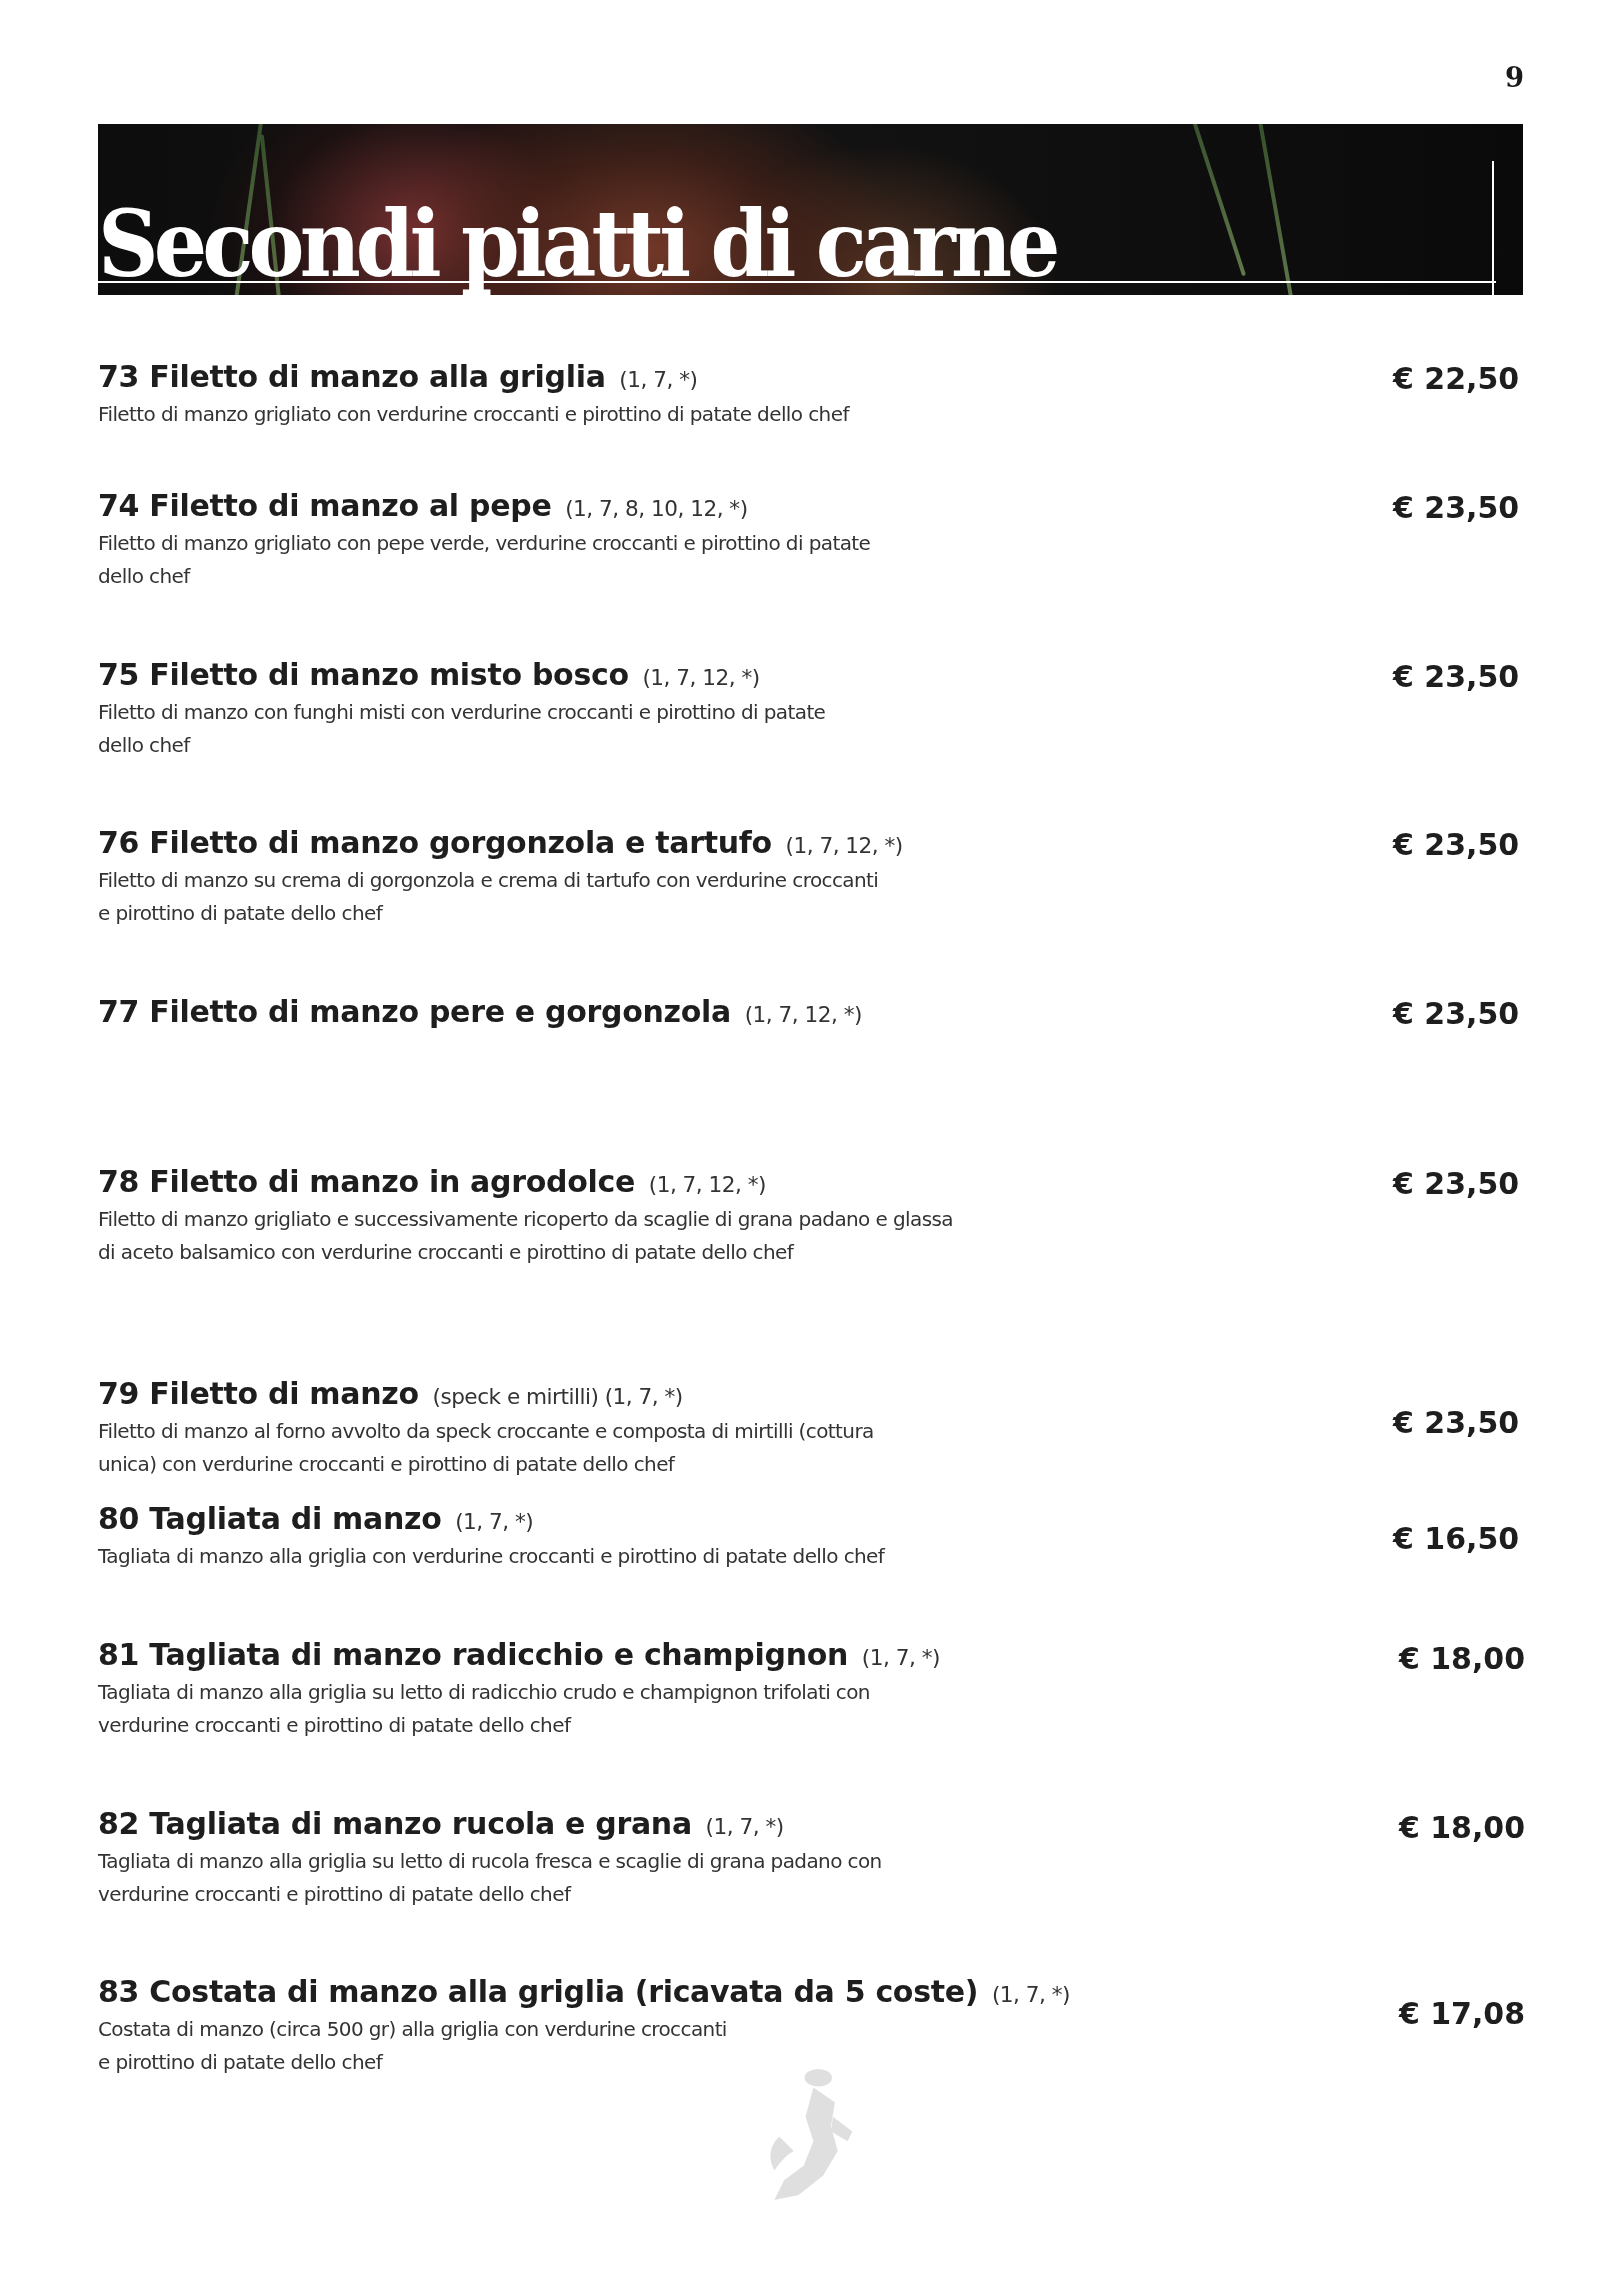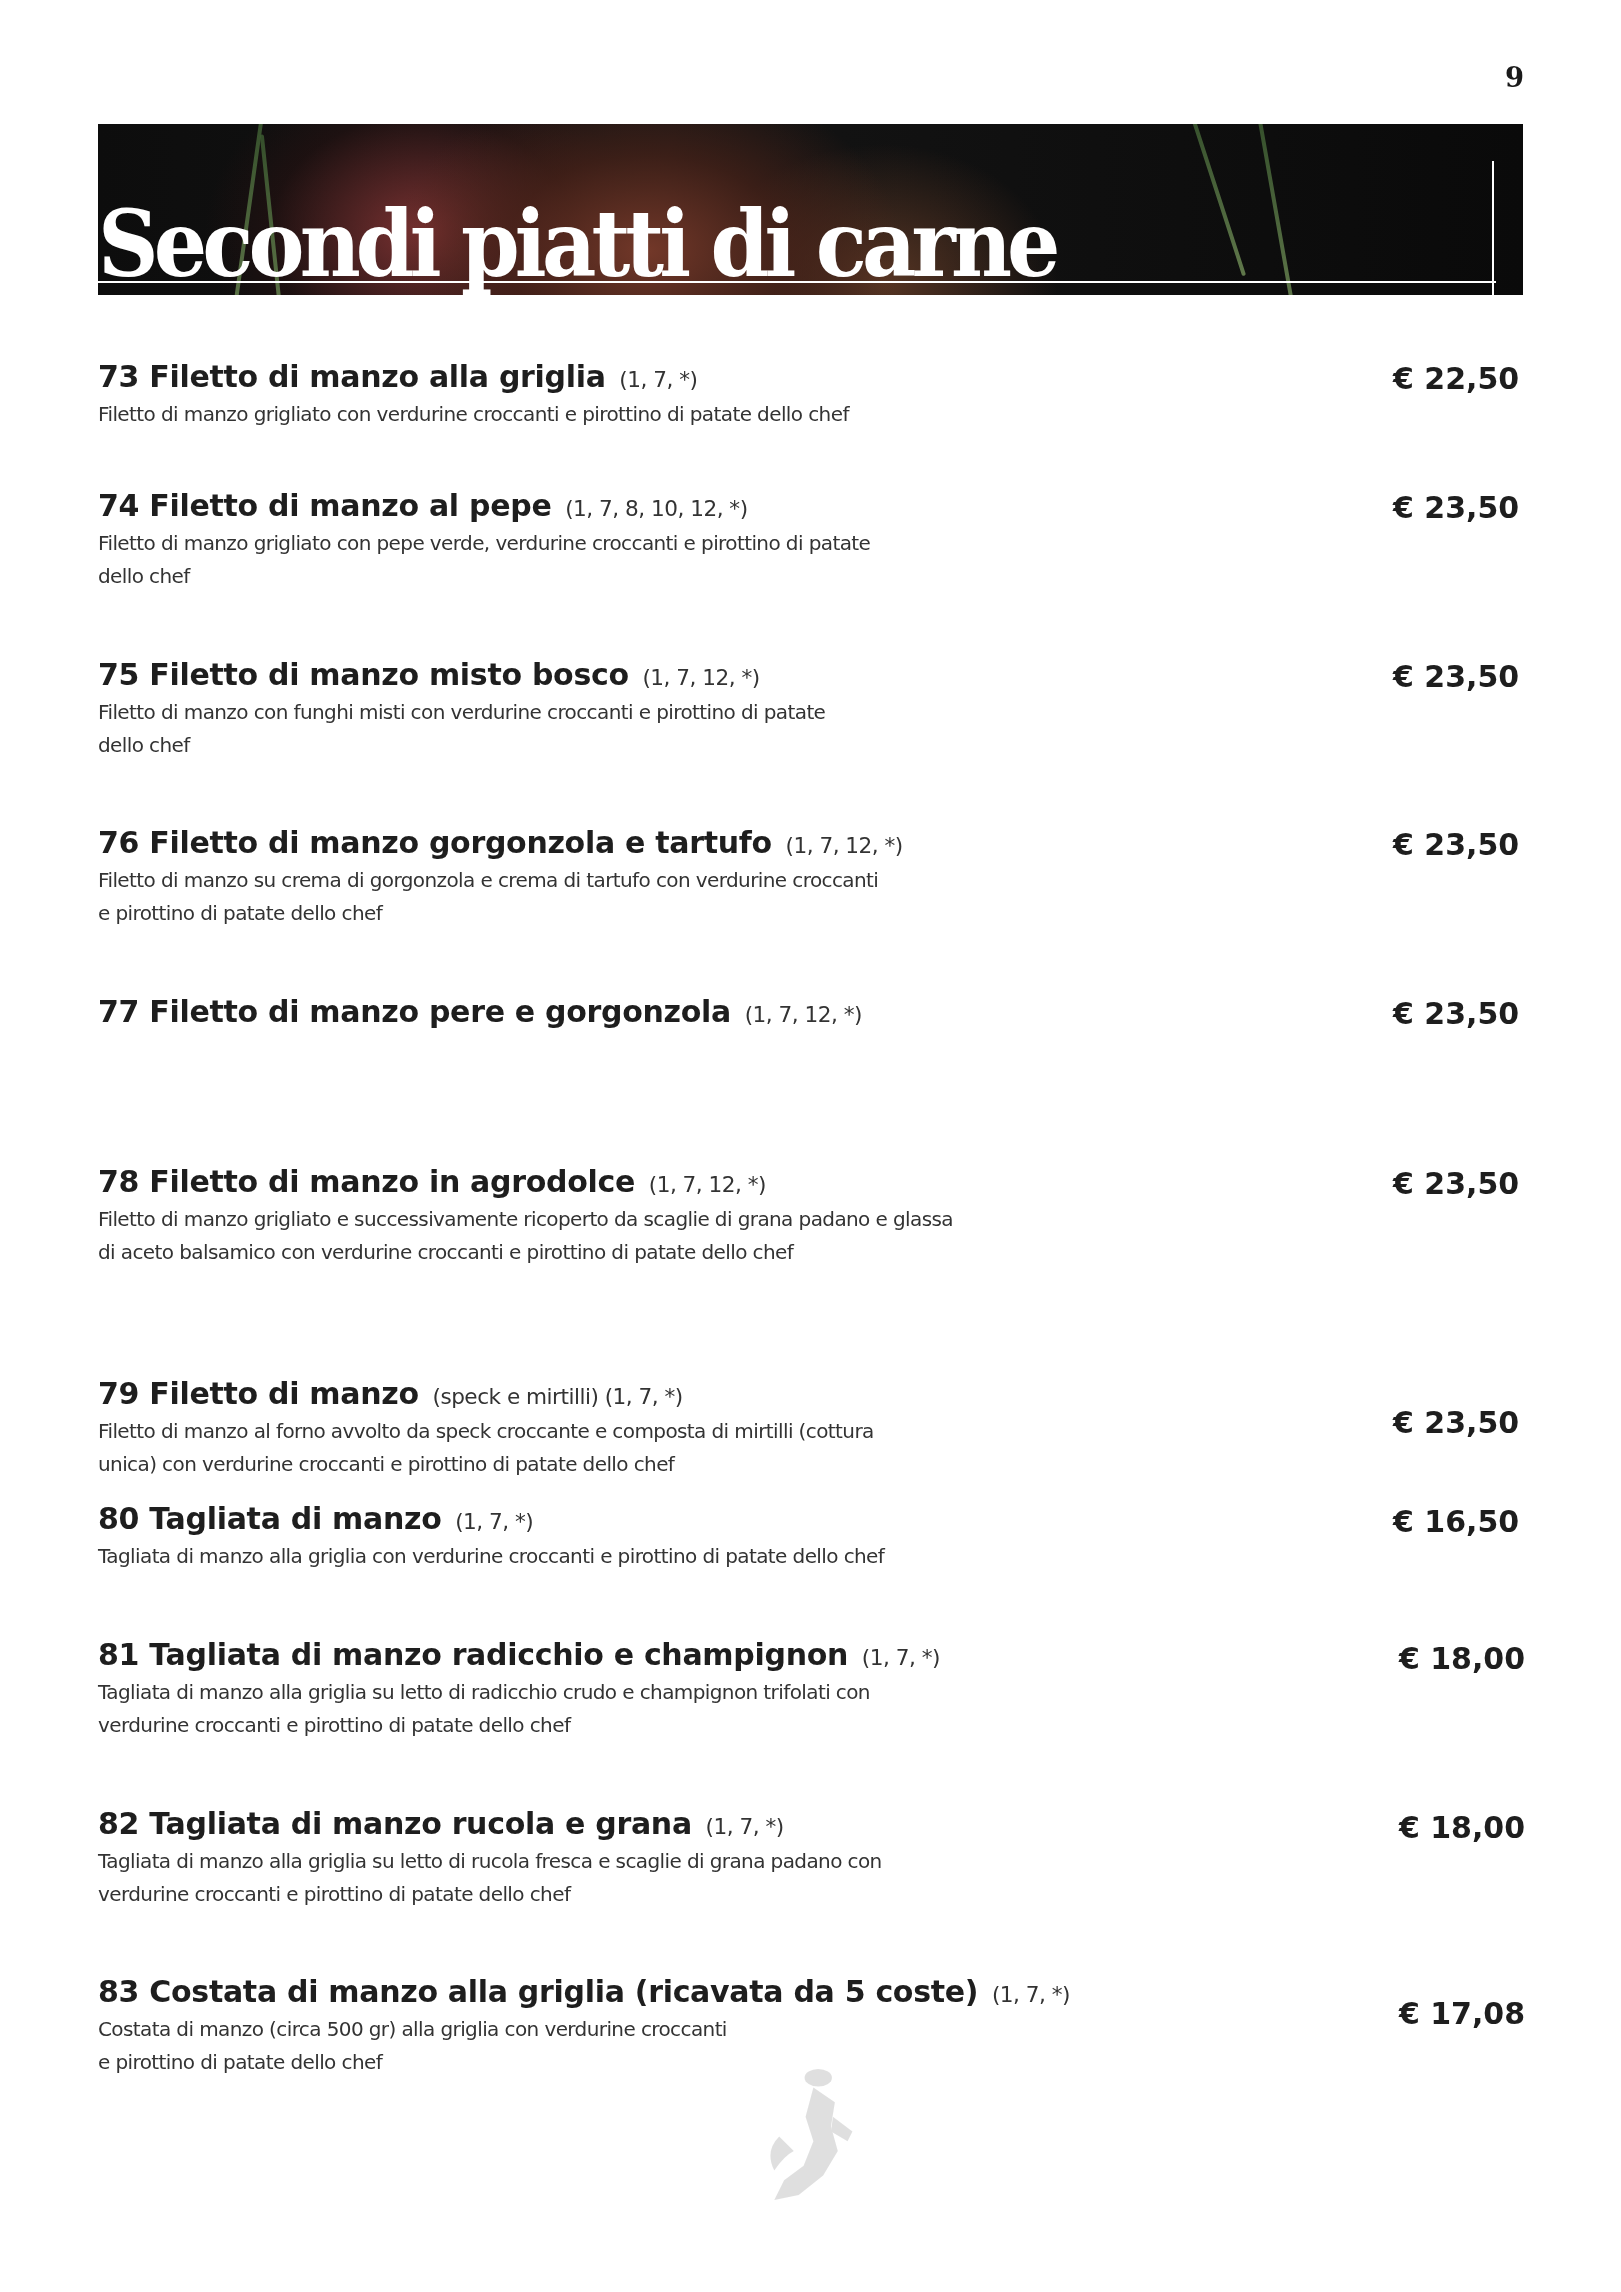--- a/index.html
+++ b/index.html
@@ -151,21 +151,21 @@
       <div class="item-desc">Filetto di manzo al forno avvolto da speck croccante e composta di mirtilli (cottura
 unica) con verdurine croccanti e pirottino di patate dello chef</div>
       <div class="item-price" style="top:29px;">€ 23,50</div>
     </div>
 
     <div class="item" style="top:1148px;">
       <div class="item-head">
         <span class="item-name">80 Tagliata di manzo</span><span class="item-allergens">(1, 7, *)</span>
       </div>
       <div class="item-desc">Tagliata di manzo alla griglia con verdurine croccanti e pirottino di patate dello chef</div>
-      <div class="item-price" style="top:3px;margin-left:25px;">€ 16,50</div>
+      <div class="item-price" style="top:20px;margin-left:25px;">€ 16,50</div>
     </div>
 
     <div class="item" style="top:1284px;">
       <div class="item-head">
         <span class="item-name">81 Tagliata di manzo radicchio e champignon</span><span class="item-allergens">(1, 7, *)</span>
       </div>
       <div class="item-desc">Tagliata di manzo alla griglia su letto di radicchio crudo e champignon trifolati con
 verdurine croccanti e pirottino di patate dello chef</div>
       <div class="item-price" style="top:3.9px; right:3.9px;">€ 18,00</div>
     </div>

